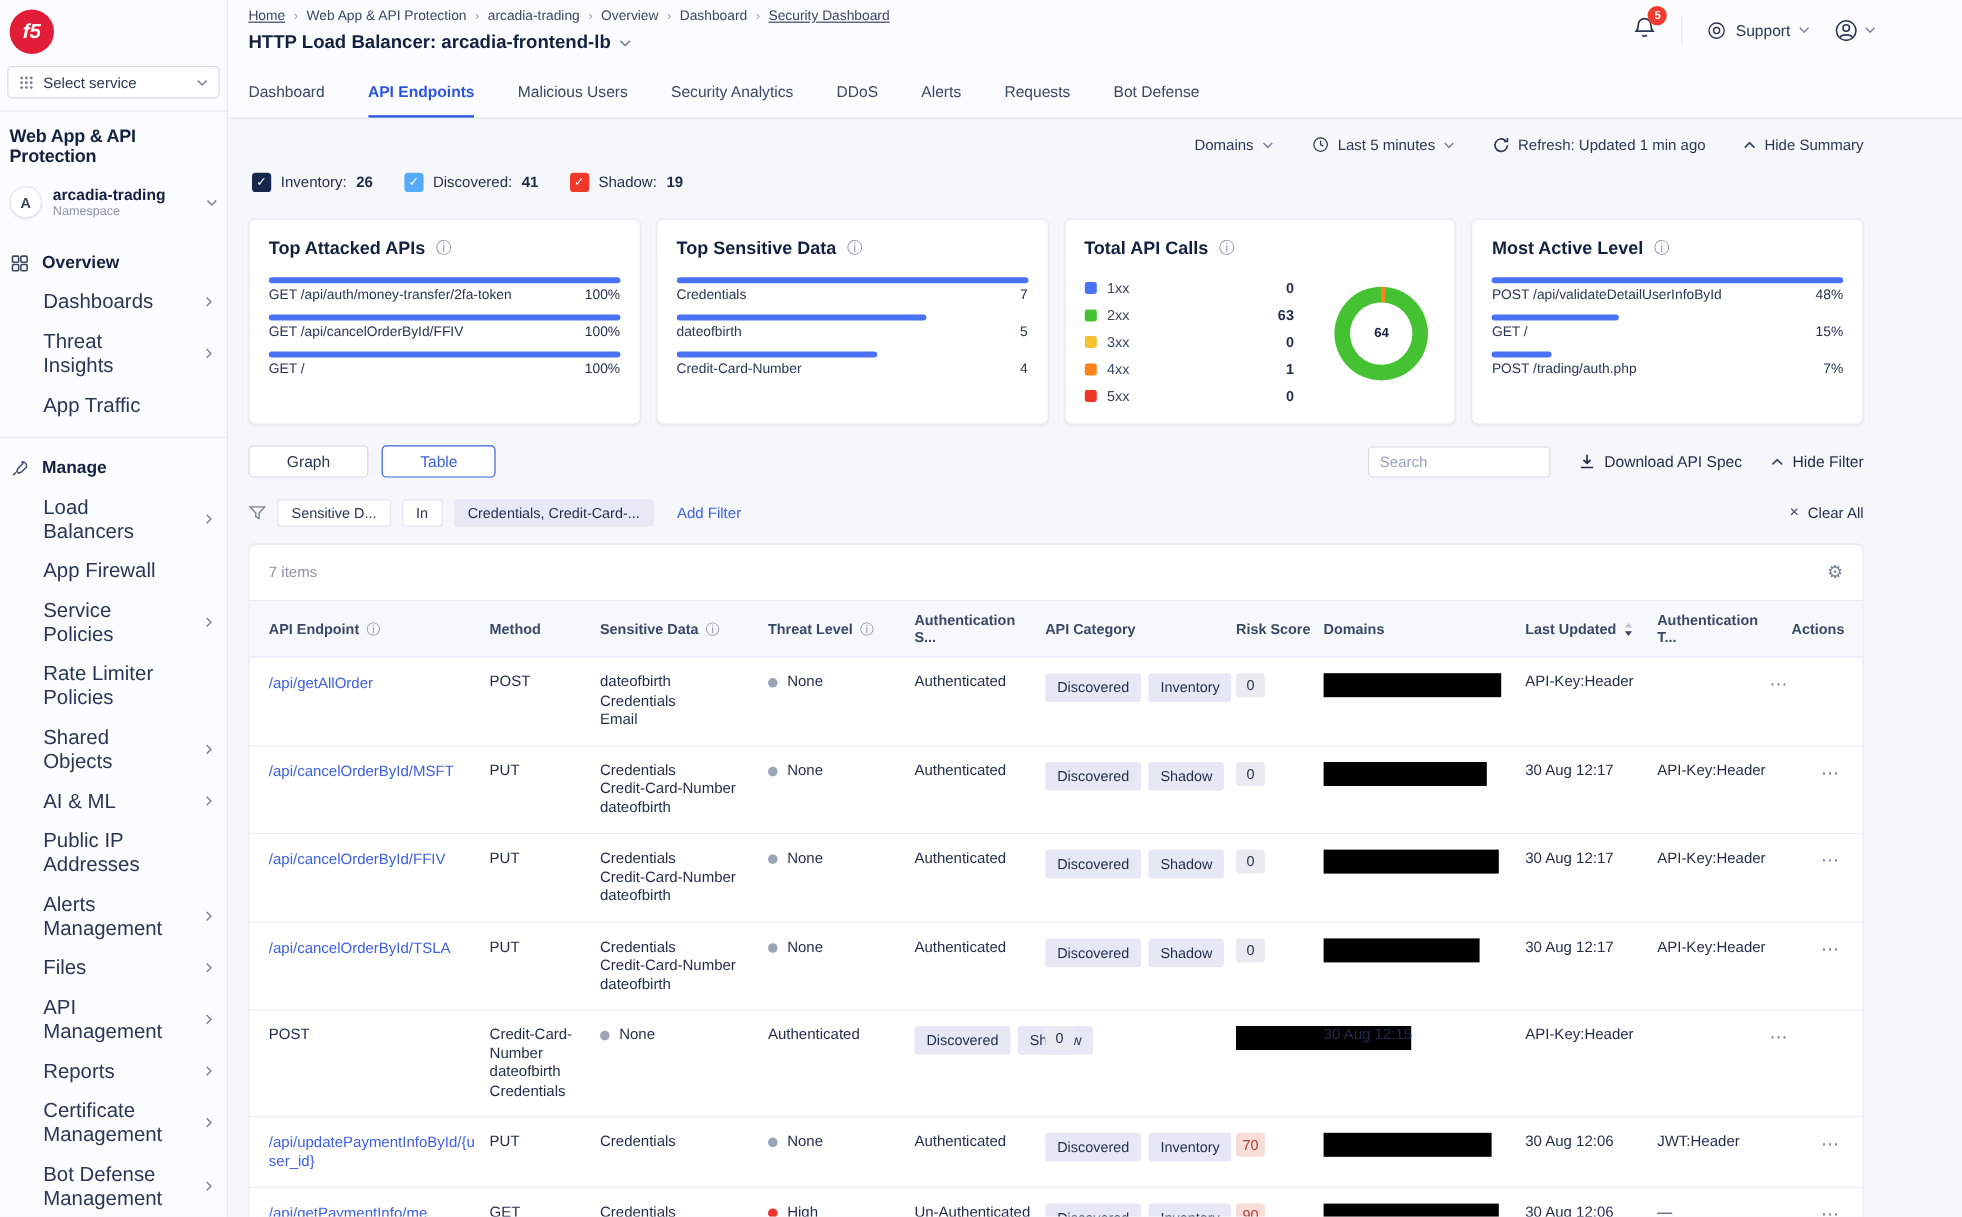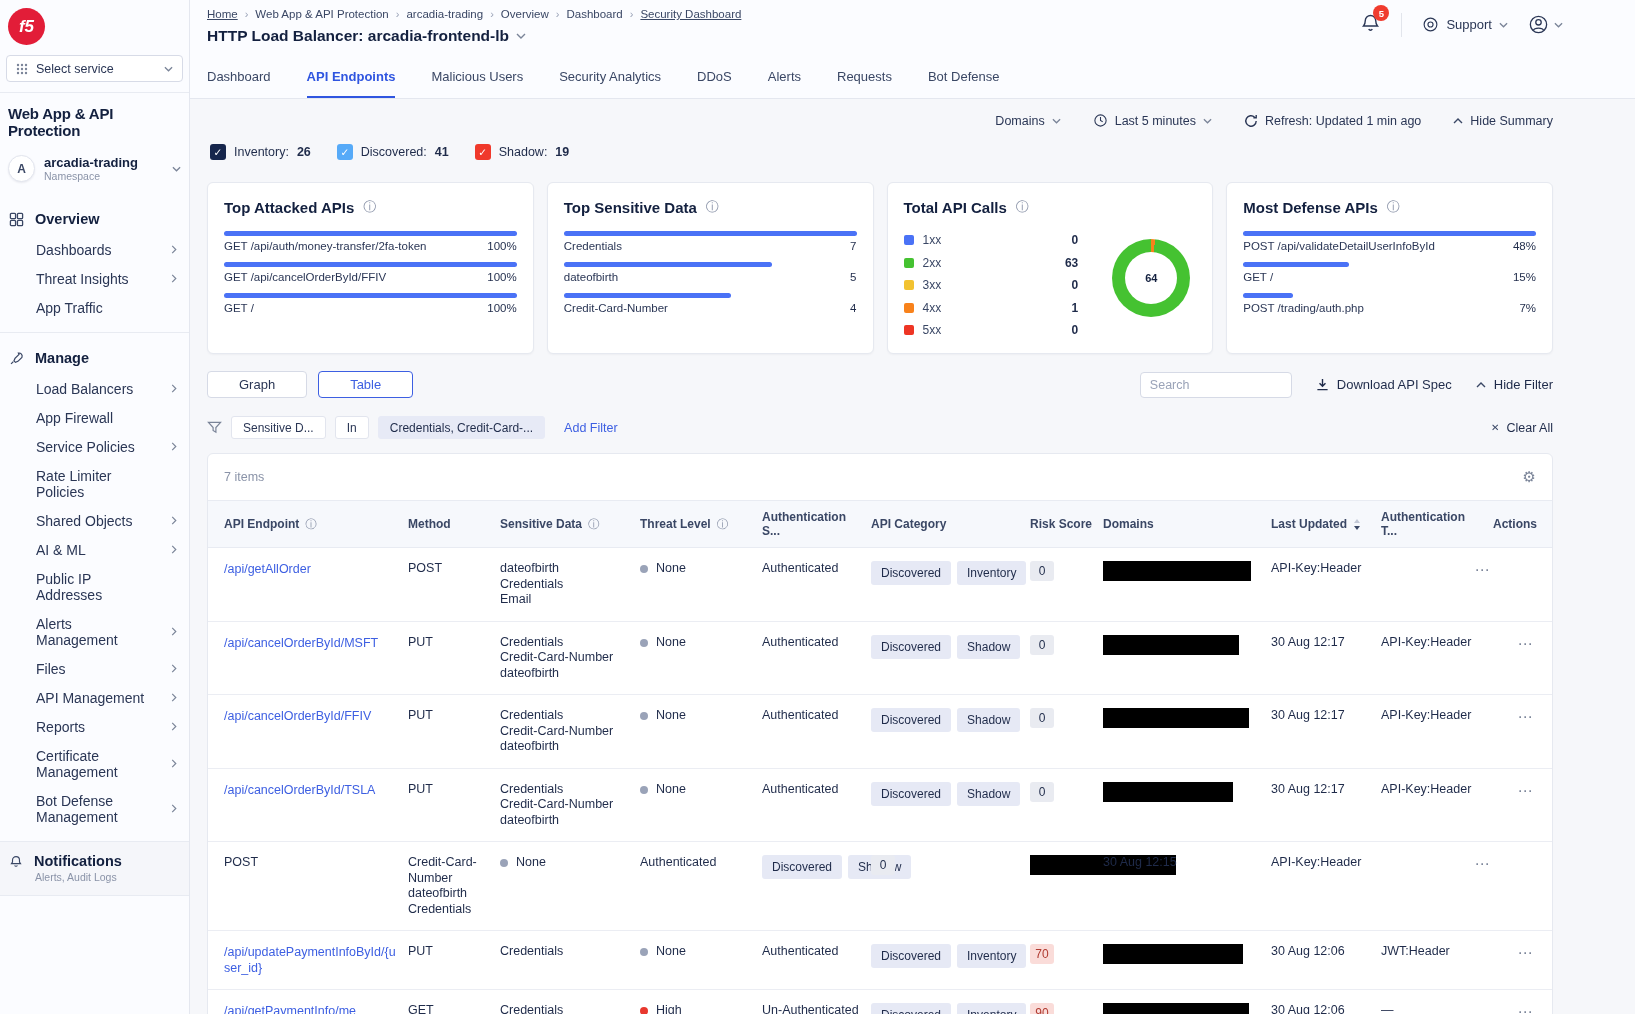--- a/index.html
+++ b/index.html
@@ -15,21 +15,21 @@
   .select-service .lbl { flex:1; }
   .product { padding:12px 8px 4px 8px; }
   .product-title { font-size:15px; font-weight:700; color:#13203F; letter-spacing:-.2px; }
   .ns-row { display:flex; align-items:center; gap:9px; padding:12px 8px 12px 8px; cursor:pointer; }
   .avatar-a { width:27px; height:27px; border-radius:50%; background:#fff; border:1px solid #E2E5EE; box-shadow:0 1px 2px rgba(20,30,60,.08); color:#3A4765; font-size:12px; font-weight:600; display:flex; align-items:center; justify-content:center; }
   .ns-name { font-size:13px; font-weight:700; color:#13203F; line-height:15px; }
   .ns-sub { font-size:10.5px; color:#8A93A8; }
   .ns-chev { margin-left:auto; }
   .section { padding:9px 0 10px 0; border-bottom:1px solid #E8EBF2; }
   .section-head { display:flex; gap:11px; align-items:center; padding:8px 8px 8px 9px; font-size:14.5px; font-weight:600; color:#13203F; }
-  .side-item { display:flex; justify-content:space-between; align-items:center; padding:6.5px 12px 6.5px 36px; font-size:14px; color:#2A3655; cursor:pointer;gap:24px; }
+  .side-item { display:flex; justify-content:space-between; align-items:center; padding:6.5px 12px 6.5px 36px; font-size:17px; color:#2A3655; cursor:pointer;gap:24px; }
   .side-item .chev-r { visibility:hidden; }
   .side-item[data-chev="true"] .chev-r { visibility:visible; }
   .notif { background:#F5F6FA; border-bottom:1px solid #E8EBF2; padding:11px 8px 12px 9px; }
   .notif-head { display:flex; gap:11px; align-items:center; font-size:14.5px; font-weight:600; color:#13203F; }
   .notif-sub { font-size:10.5px; color:#8A93A8; padding-left:26px; margin-top:2px; }
 
   
   .main { flex:1; display:flex; flex-direction:column; min-width:0; }
   .topbar { background:#FBFCFF; padding:8px 70px 0 17px; position:relative; }
   .crumbs { display:flex; align-items:center; gap:7px; font-size:11.5px; color:#3A4765; }
@@ -562,21 +562,21 @@
             <div class="donut">
               <div class="donut-hole">
                   <span>64</span>
                 </div>
             </div>
           </div>
         </div>
 
         <div class="card">
           <div class="card-title-row">
-            <span class="card-title">Most Defense APIs</span>
+            <span class="card-title">Most Active Level</span>
             <span class="info">ⓘ</span>
           </div>
           <div>
 
               <div class="bar-item">
                 <div class="bar" style="width: 100%;"></div>
                 <div class="bar-row">
                   <span>POST /api/validateDetailUserInfoById</span>
                   <span class="bar-val">48%</span>
                 </div>

